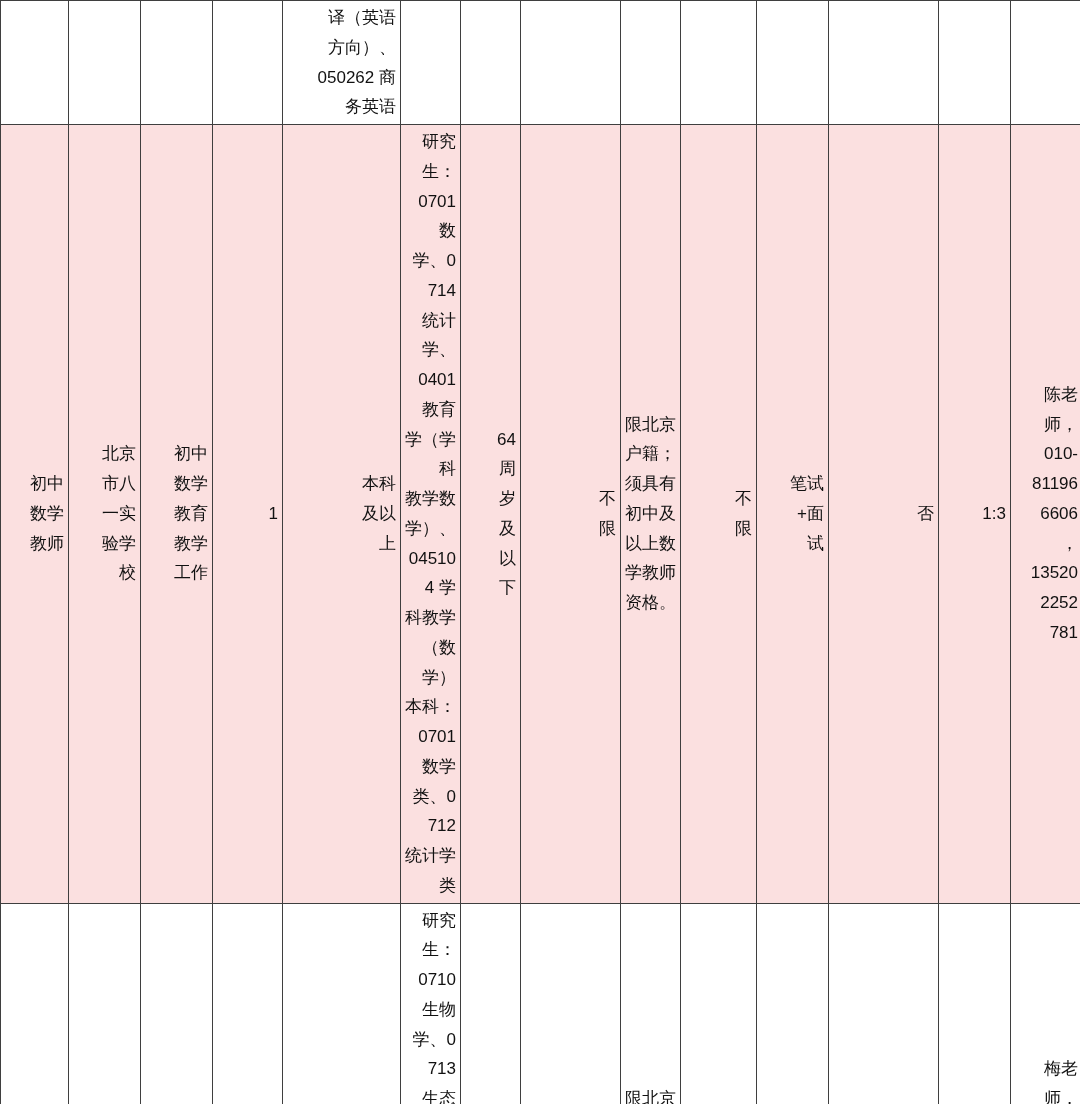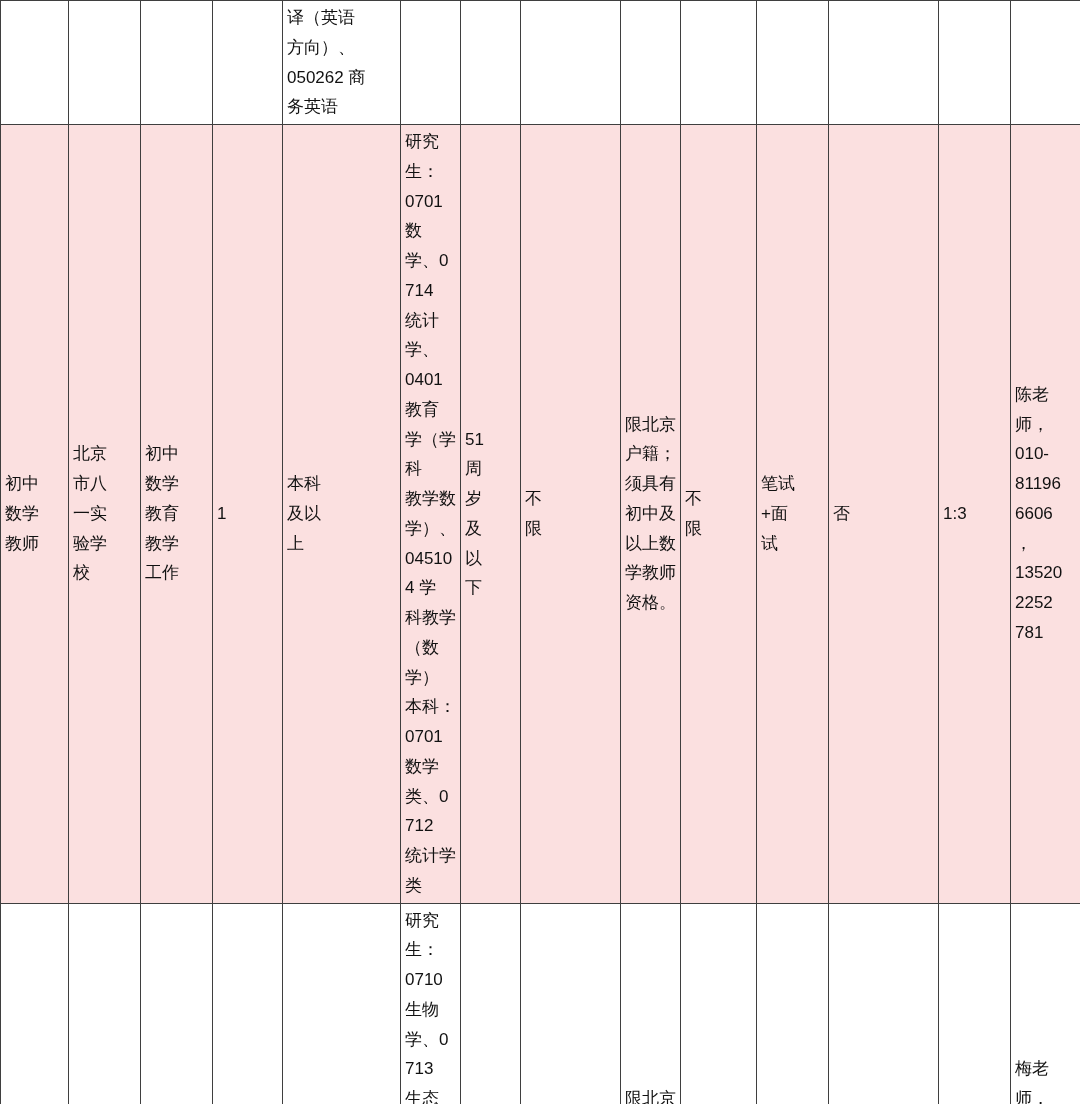--- a/index.html
+++ b/index.html
@@ -13,21 +13,21 @@
     overflow: hidden;
     font-family: "Liberation Sans", sans-serif;
   }
   table.recruit-table {
     border-collapse: collapse;
     width: 1080px;
     table-layout: fixed;
   }
   table.recruit-table td {
     border: 1px solid #3f3f3f;
-    text-align: left;
+    text-align: right;
     vertical-align: middle;
     font-size: 17px;
     line-height: 1.75;
     color: #111111;
     padding: 2px 4px;
     word-break: break-all;
     white-space: pre-wrap;
   }
   tr.row-shaded td {
     background: #fbe0e0;
@@ -116,21 +116,21 @@
 学（学科
 教学数
 学）、
 045104 学
 科教学
 （数学）
 本科：
 0701 数学
 类、0712
 统计学类</td>
-      <td>51
+      <td>64
 周
 岁
 及
 以
 下</td>
       <td>不
 限</td>
       <td>限北京
 户籍；
 须具有

